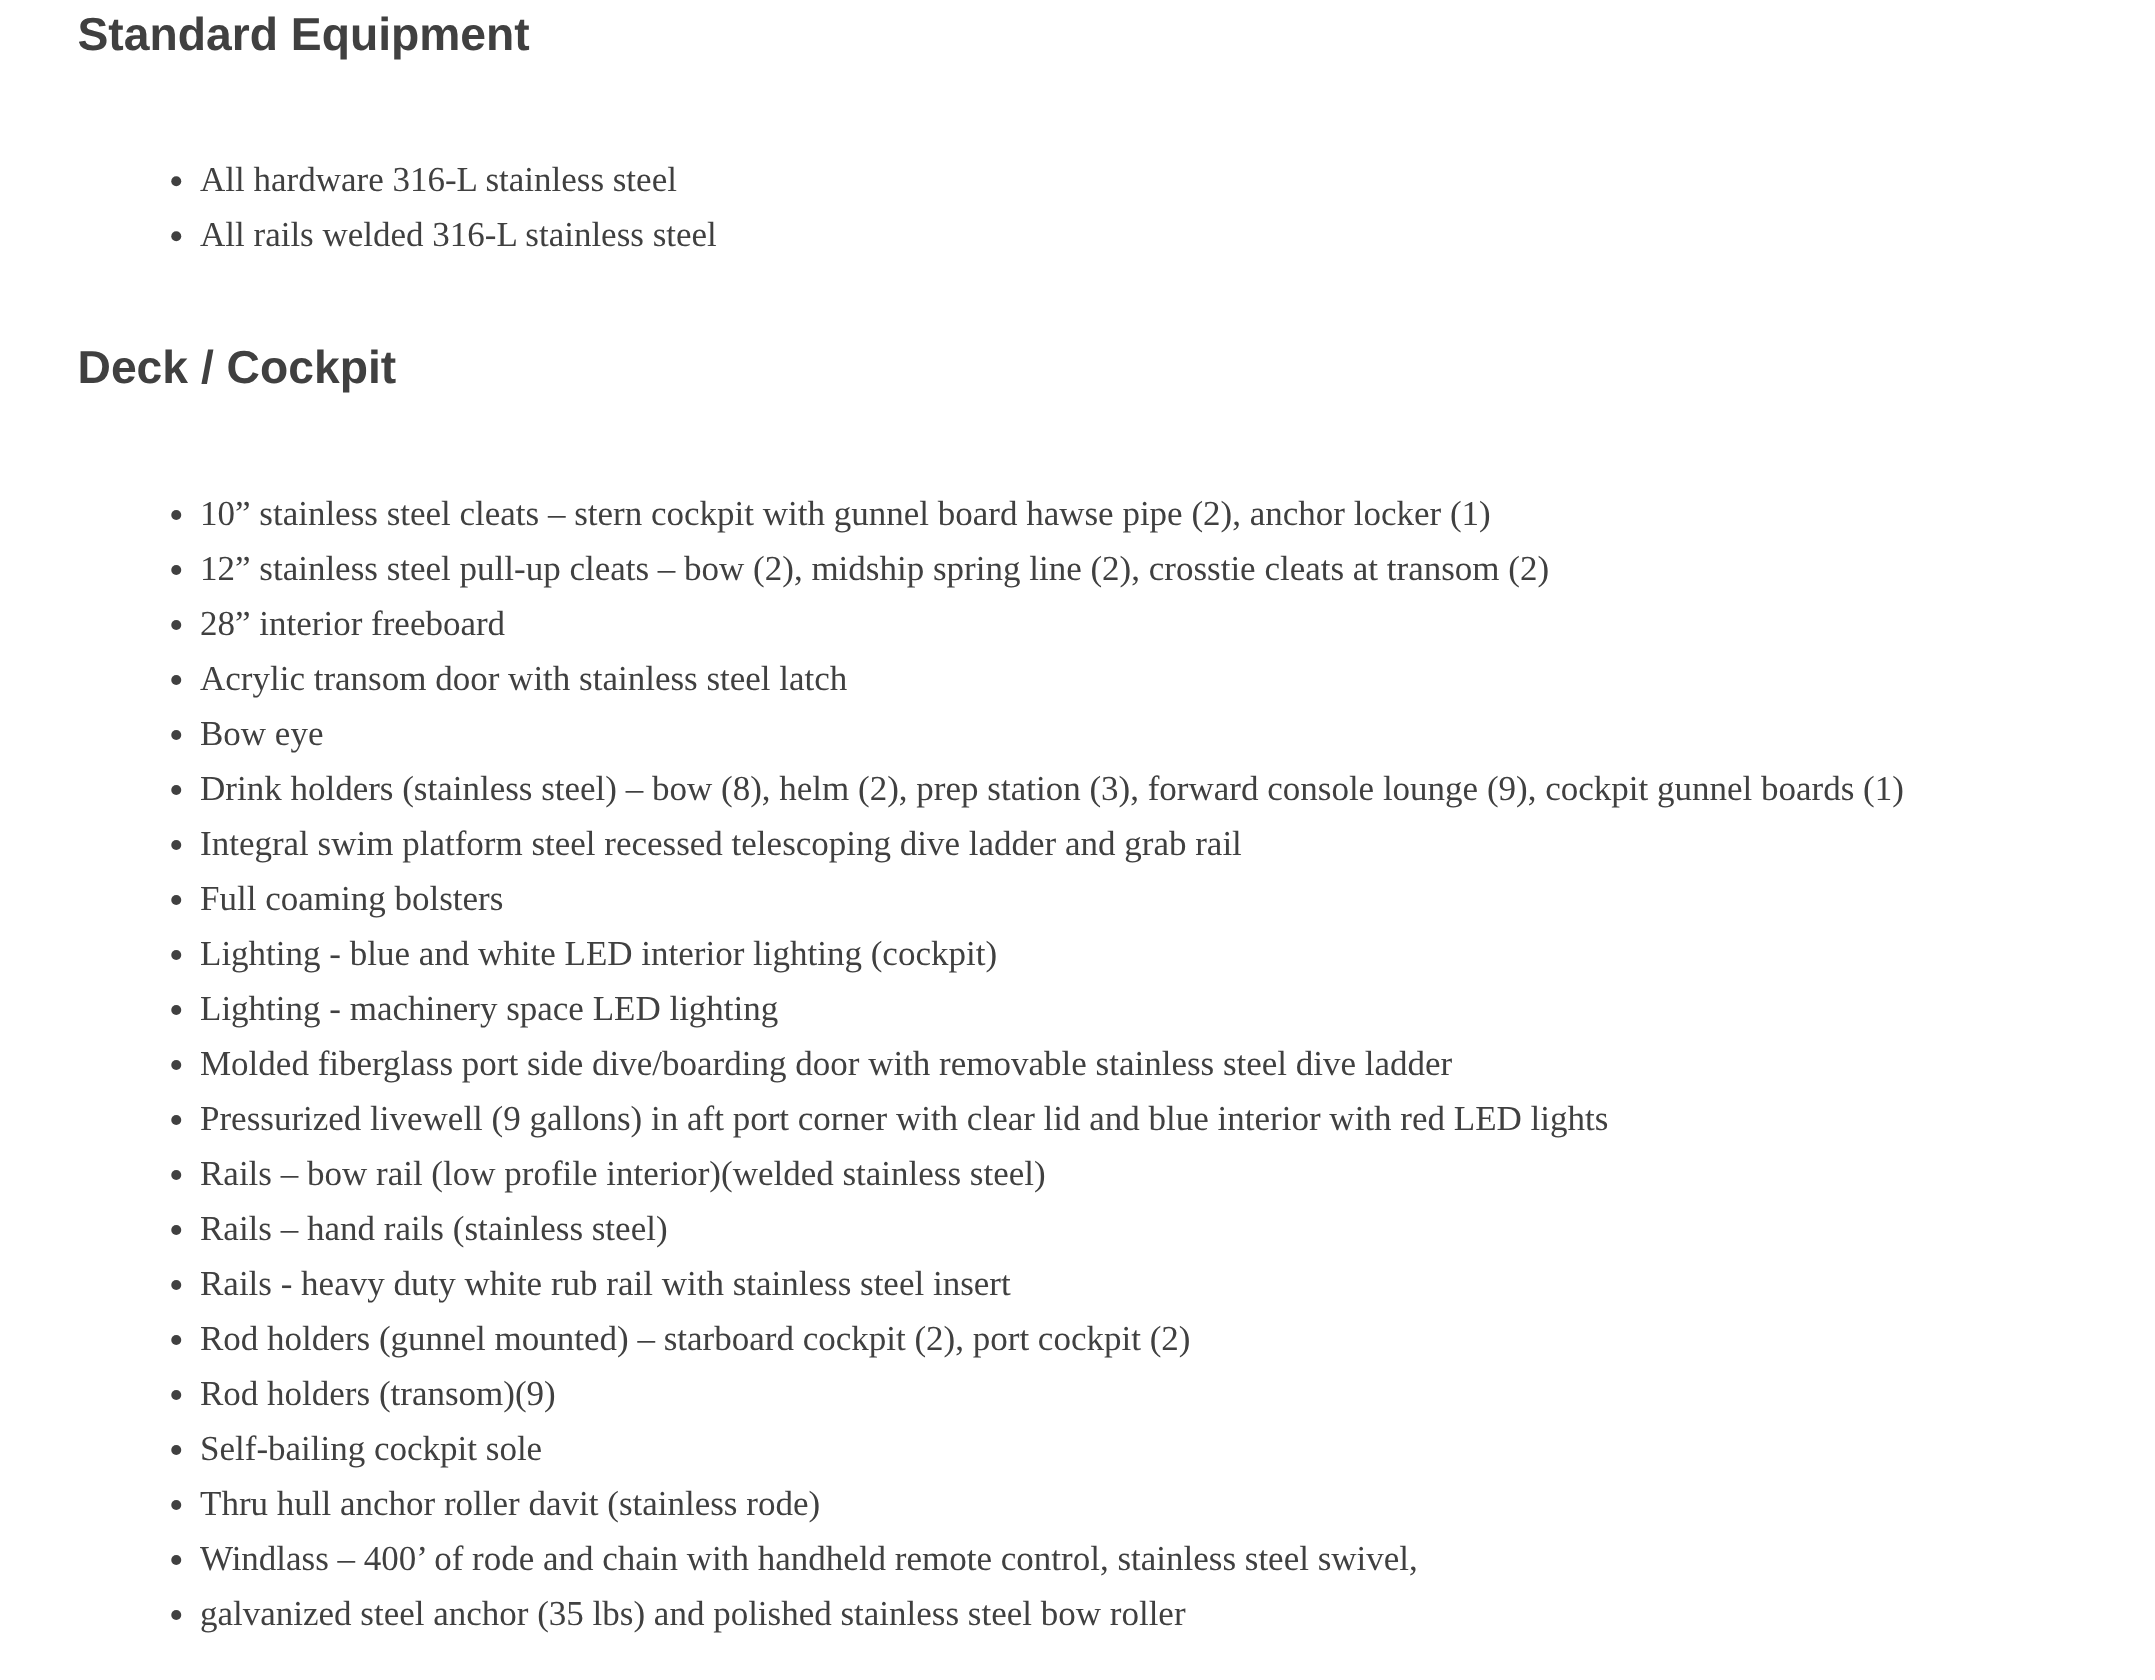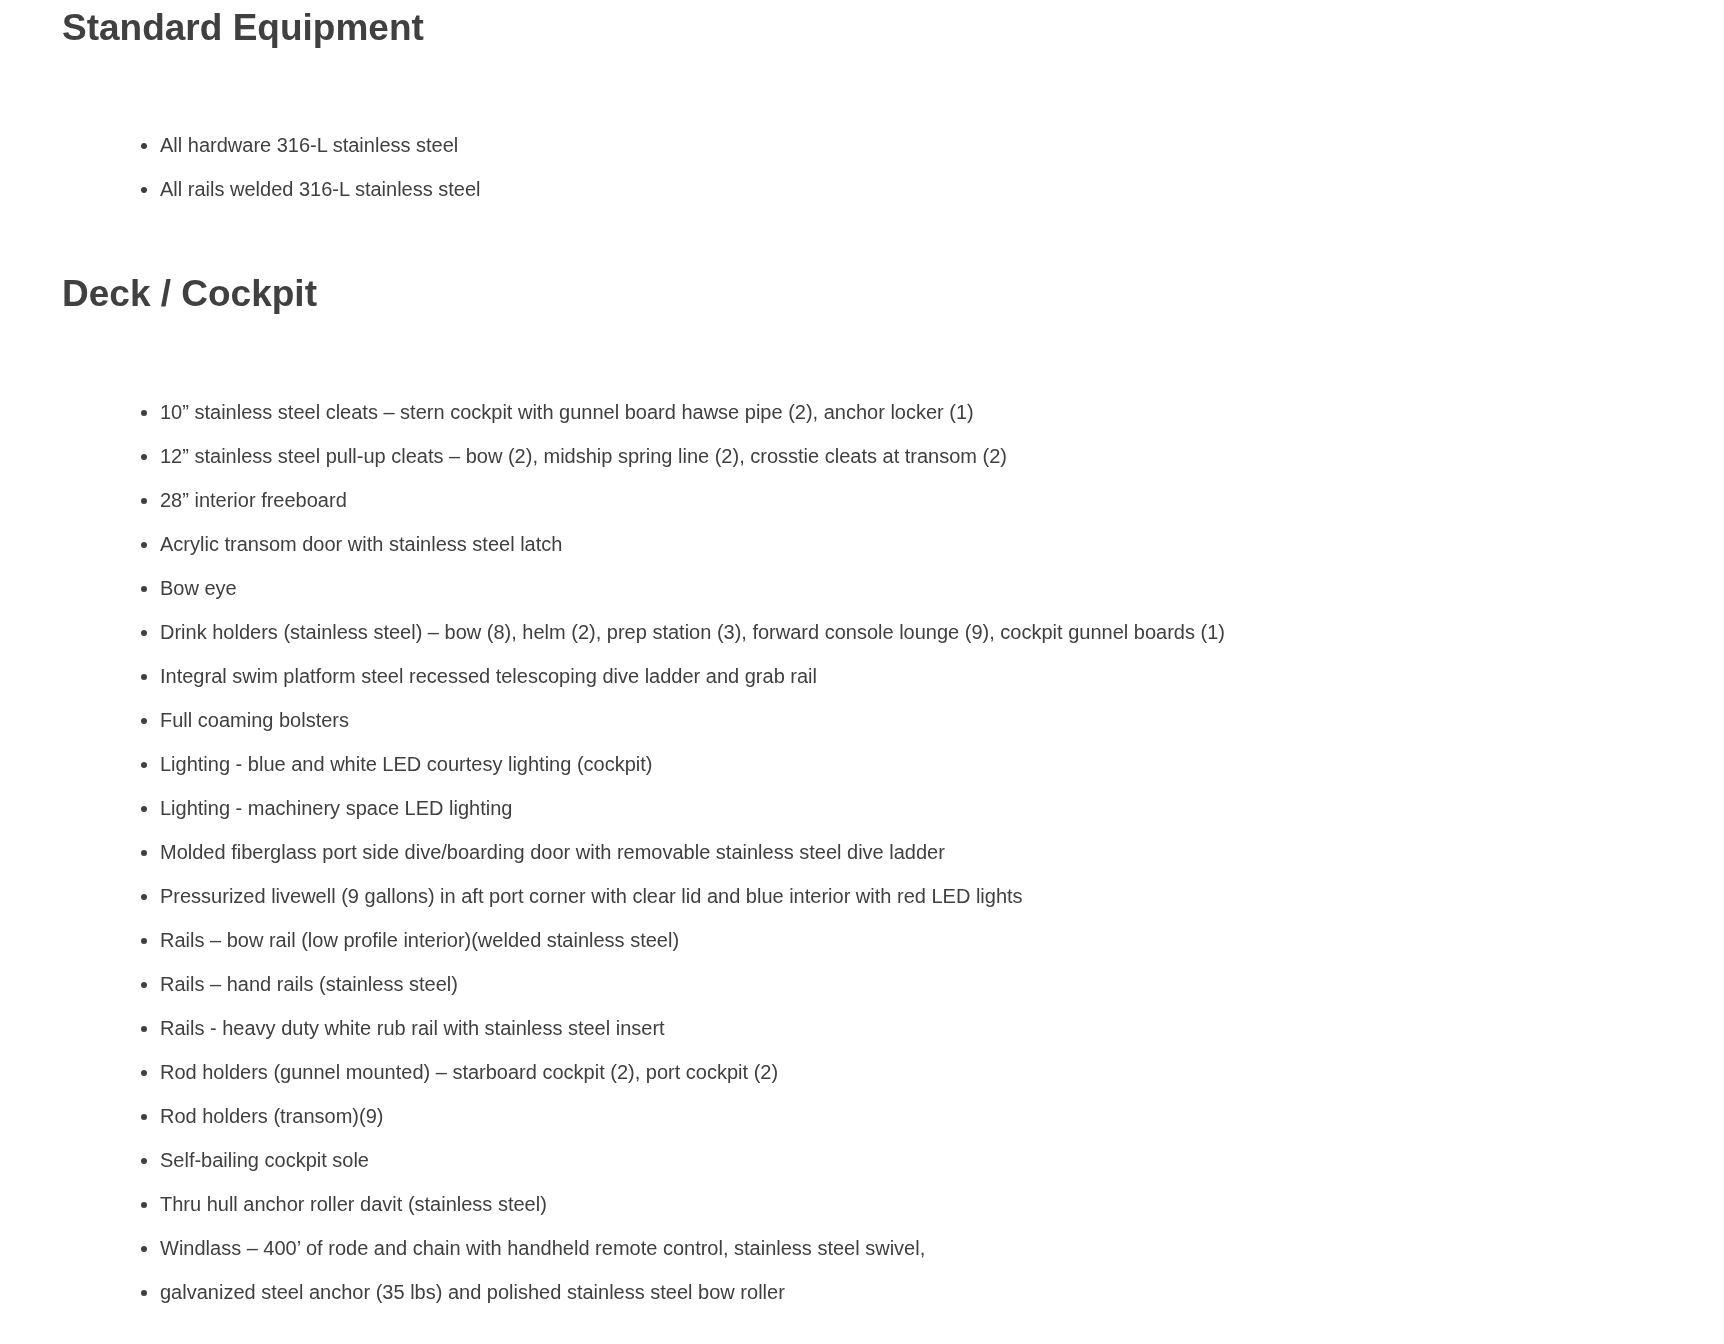--- a/index.html
+++ b/index.html
@@ -28,24 +28,25 @@
   section.equip-section + section.equip-section h2.section-heading,
   section.equip-section:not(:first-child) h2.section-heading{
     margin-top:61px;
   }
   ul.equip-list{
     margin:73px 0 0 0;
     padding-left:98px;
     list-style:disc outside;
   }
   ul.equip-list li{
-    font-size:20px;
+    font-size:28px;
     line-height:44px;
     color:var(--text-color);
     white-space:nowrap;
+    font-family:Liberation Serif, serif;
   }
 </style>
 </head>
 <body>
 
 <main class="doc" id="doc-body">
   <section class="equip-section">
     <h2 class="section-heading">Standard Equipment</h2>
     <ul class="equip-list">
   <li>All hardware 316-L stainless steel</li>
@@ -66,40 +67,40 @@
   <li>Acrylic transom door with stainless steel latch</li>
 
   <li>Bow eye</li>
 
   <li>Drink holders (stainless steel) – bow (8), helm (2), prep station (3), forward console lounge (9), cockpit gunnel boards (1)</li>
 
   <li>Integral swim platform steel recessed telescoping dive ladder and grab rail</li>
 
   <li>Full coaming bolsters</li>
 
-  <li>Lighting - blue and white LED courtesy lighting (cockpit)</li>
+  <li>Lighting - blue and white LED interior lighting (cockpit)</li>
 
   <li>Lighting - machinery space LED lighting</li>
 
   <li>Molded fiberglass port side dive/boarding door with removable stainless steel dive ladder</li>
 
   <li>Pressurized livewell (9 gallons) in aft port corner with clear lid and blue interior with red LED lights</li>
 
   <li>Rails – bow rail (low profile interior)(welded stainless steel)</li>
 
   <li>Rails – hand rails (stainless steel)</li>
 
   <li>Rails - heavy duty white rub rail with stainless steel insert</li>
 
   <li>Rod holders (gunnel mounted) – starboard cockpit (2), port cockpit (2)</li>
 
   <li>Rod holders (transom)(9)</li>
 
   <li>Self-bailing cockpit sole</li>
 
-  <li>Thru hull anchor roller davit (stainless steel)</li>
+  <li>Thru hull anchor roller davit (stainless rode)</li>
 
   <li>Windlass – 400’ of rode and chain with handheld remote control, stainless steel swivel,</li>
 
   <li>galvanized steel anchor (35 lbs) and polished stainless steel bow roller</li>
 </ul>
   </section>
 </main>
 
 </body></html>

